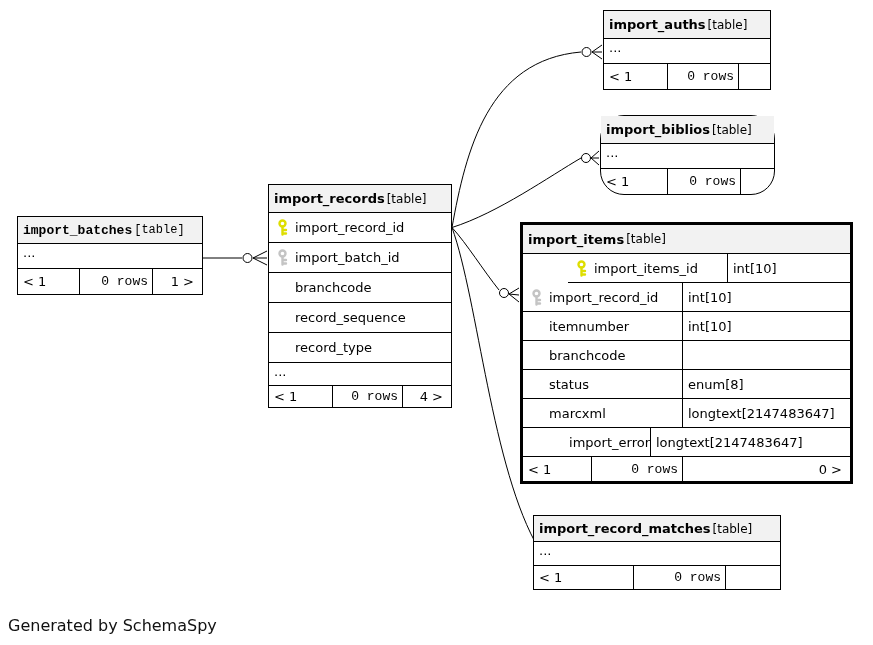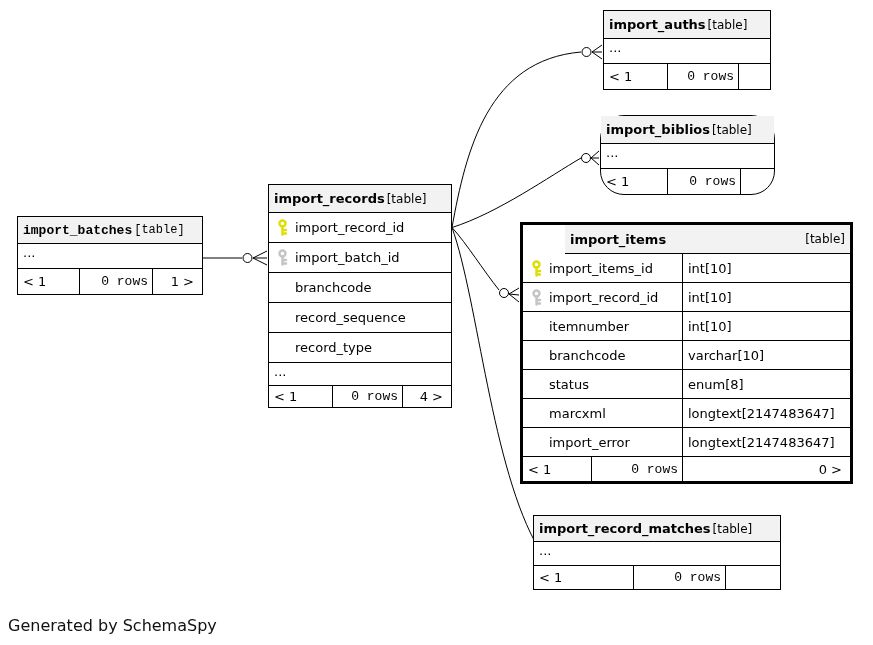--- a/index.html
+++ b/index.html
@@ -8,21 +8,21 @@
   svg.edges{position:absolute;left:0;top:0;pointer-events:none;}
   .edge{stroke:#000;stroke-width:1;fill:none;}
   .edge-dot{fill:#fff;stroke:#000;stroke-width:1;}
 
   .tbl{position:absolute;background:#fff;border:1px solid #000;box-sizing:border-box;font-size:13px;}
   .tbl.em{border-width:3px;}
   .hdr{display:flex;align-items:center;background:#f2f2f2;border-bottom:1px solid #000;
        padding:0 5px;box-sizing:border-box;}
   .hdr .nm{font-weight:bold;font-size:13px;white-space:nowrap;}
   .hdr .tag{font-size:12px;margin-left:2px;white-space:nowrap;}
-  .hdr.spread{justify-content:space-between;margin-left:42px;}
+  .hdr.spread{}
   .row{display:flex;align-items:center;border-bottom:1px solid #000;box-sizing:border-box;background:#fff;}
   .gutter{width:26px;display:flex;justify-content:center;align-items:center;flex:0 0 26px;}
   .lbl{white-space:nowrap;}
   .ell{display:flex;align-items:flex-start;border-bottom:1px solid #000;box-sizing:border-box;
        padding:0 5px;line-height:10px;padding-top:4px;}
   .ftr{display:flex;box-sizing:border-box;}
   .fc{display:flex;align-items:center;box-sizing:border-box;white-space:nowrap;}
   .fc.l{justify-content:flex-start;padding-left:5px;border-right:1px solid #000;}
   .fc.m{justify-content:flex-end;padding-right:4px;border-right:1px solid #000;font-family:Liberation Mono, monospace;}
   .fc.r{justify-content:flex-end;padding-right:8px;flex:1;}
@@ -146,21 +146,21 @@
       <span class="fc m" style="width:73px;">0 rows</span>
       <span class="fc r"></span>
     </div>
   </div>
 
   <div class="tbl em" style="left:520px;top:222px;width:333px;">
     <div class="hdr spread" style="height:29px;">
       <span class="nm">import_items</span>
       <span class="tag">[table]</span>
     </div>
-    <div class="row" style="height:29px;">
+    <div class="row" style="height:29px;margin-left:45px;">
       <span class="cname" style="width:160px;">
         <span class="gutter">
             <svg class="keysvg pk" width="11" height="17" viewBox="0 0 11 17">
               <circle cx="5.5" cy="4.5" r="3" fill="none" stroke="currentColor" stroke-width="2.4"></circle>
               <path d="M5.5 7.5 V15.5 M5.5 11 H9 M5.5 14.5 H9" stroke="currentColor" stroke-width="2.4" fill="none" stroke-linecap="round"></path>
             </svg>
           </span>
         <span class="lbl">import_items_id</span>
       </span>
       <span class="ctype">int[10]</span>
@@ -182,38 +182,37 @@
         <span class="gutter"></span>
         <span class="lbl">itemnumber</span>
       </span>
       <span class="ctype">int[10]</span>
     </div>
     <div class="row" style="height:29px;">
       <span class="cname" style="width:160px;">
         <span class="gutter"></span>
         <span class="lbl">branchcode</span>
       </span>
-      <span class="ctype">varchar[10]</span>
     </div>
     <div class="row" style="height:29px;">
       <span class="cname" style="width:160px;">
         <span class="gutter"></span>
         <span class="lbl">status</span>
       </span>
       <span class="ctype">enum[8]</span>
     </div>
     <div class="row" style="height:29px;">
       <span class="cname" style="width:160px;">
         <span class="gutter"></span>
         <span class="lbl">marcxml</span>
       </span>
       <span class="ctype">longtext[2147483647]</span>
     </div>
     <div class="row" style="height:29px;">
-      <span class="cname" style="width:160px;">
+      <span class="cname" style="width:128px;justify-content:flex-end;">
         <span class="gutter"></span>
         <span class="lbl">import_error</span>
       </span>
       <span class="ctype">longtext[2147483647]</span>
     </div>
     <div class="ftr" style="height:24px;">
       <span class="fc l" style="width:69px;">&lt; 1</span>
       <span class="fc m" style="width:91px;">0 rows</span>
       <span class="fc r">0 &gt;</span>
     </div>

